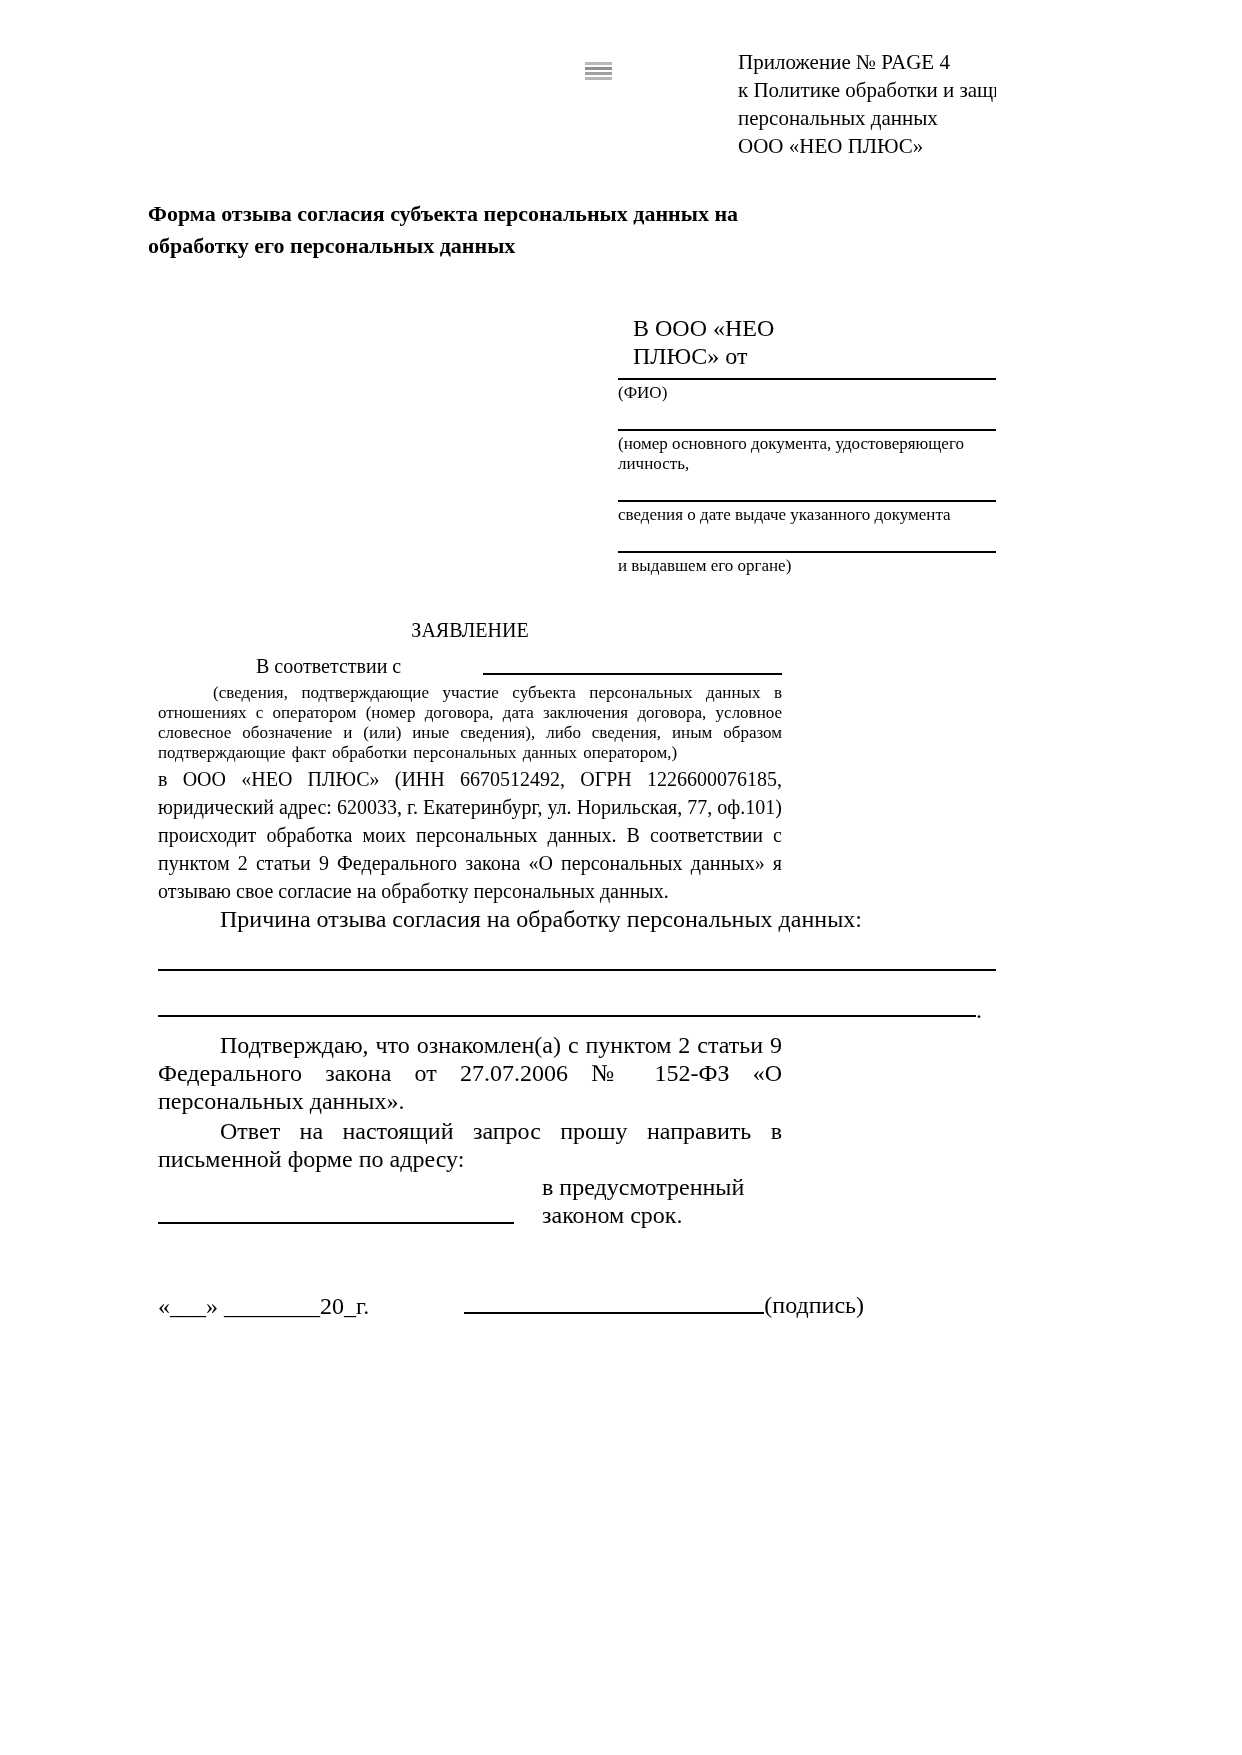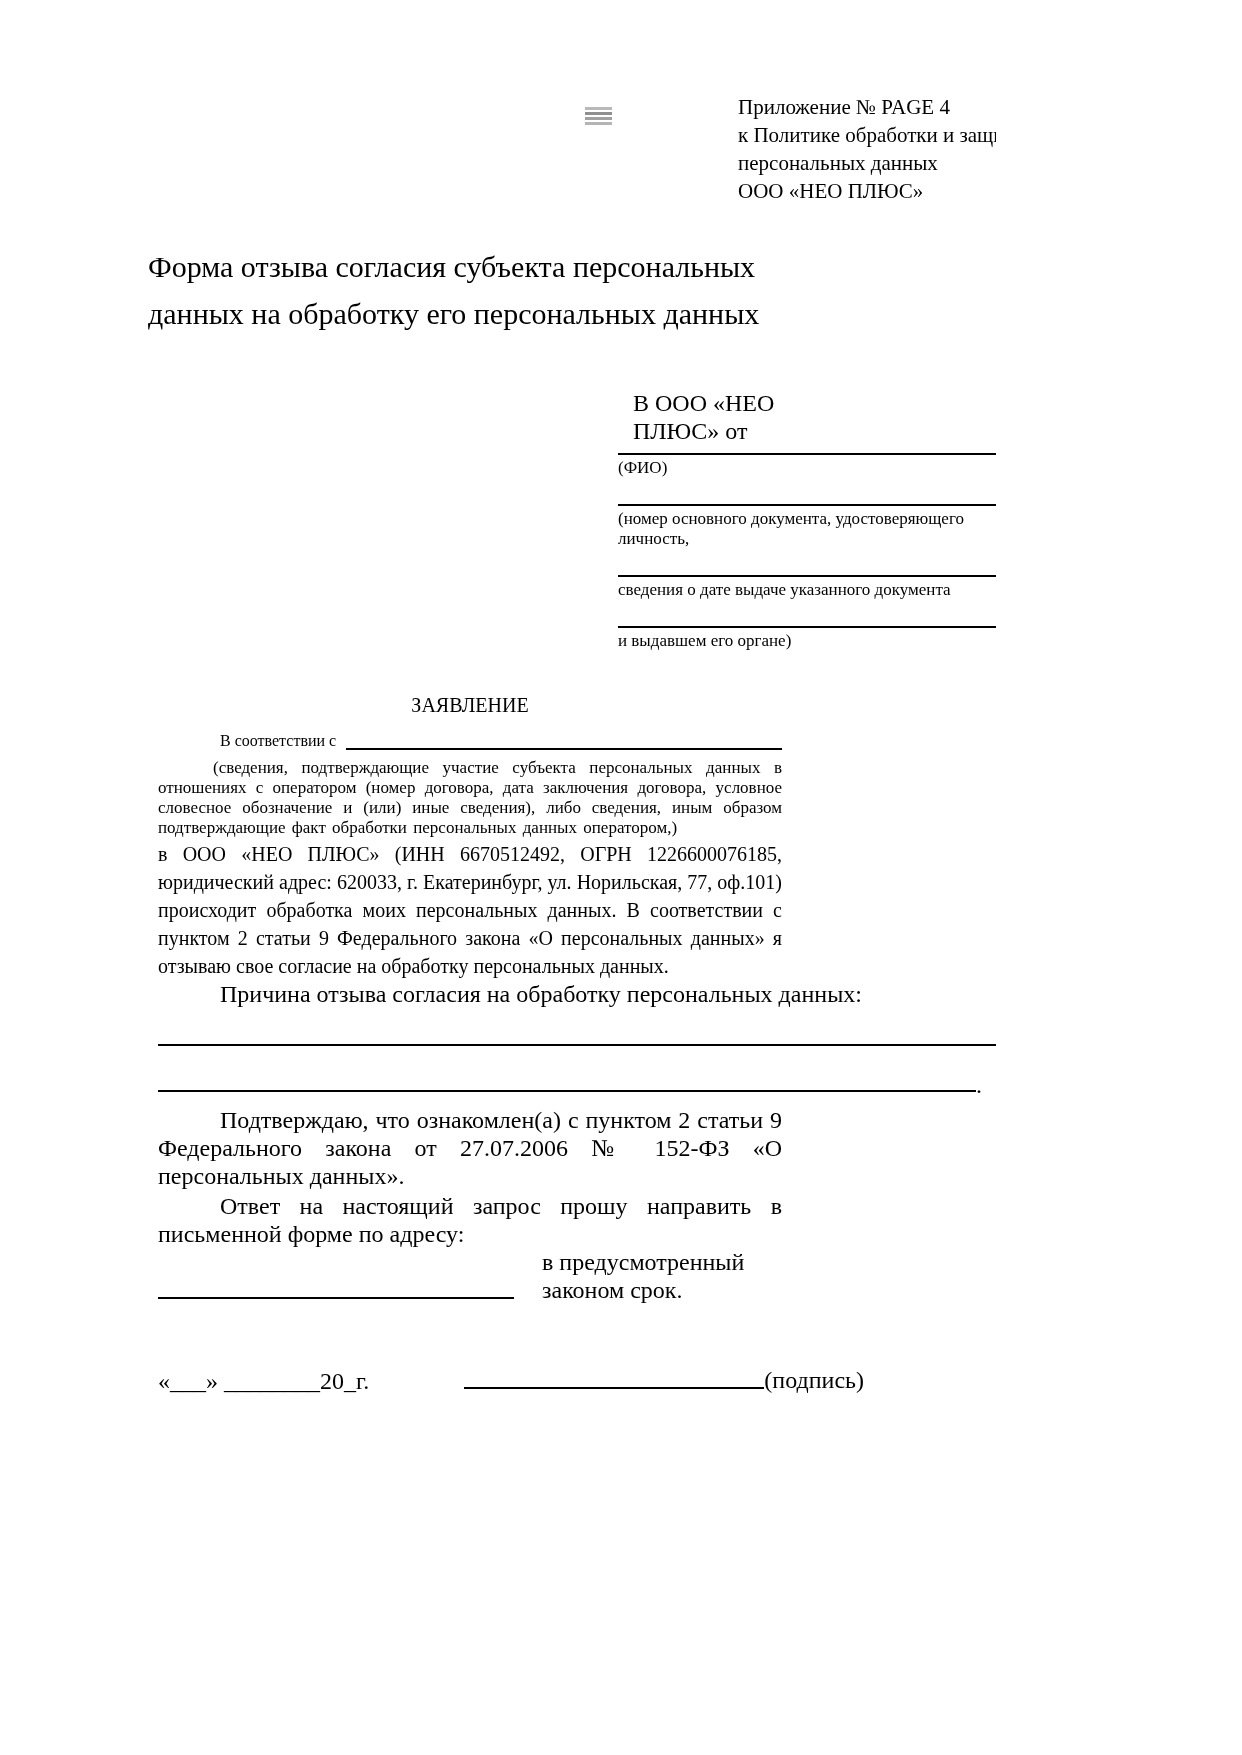--- a/index.html
+++ b/index.html
@@ -3,50 +3,50 @@
 <meta charset="utf-8">
 <style>
   html,body { margin:0; padding:0; background:#ffffff; }
   .page {
     position:relative;
     width:996px; height:1755px;
     background:#ffffff;
     color:#000;
     font-family:"Liberation Serif","DejaVu Serif",serif;
     box-sizing:border-box;
-    padding:93px 214px 0 158px;
+    padding:48px 214px 0 158px;
     overflow:hidden;
   }
 
   
   .header-row { position:relative; height:118px; margin-bottom:32px; }
   .embed-icon {
     position:absolute; left:427px; top:14px;
     width:27px; height:24px;
     background:
       linear-gradient(to bottom,
         #b9b9b9 0 3px, transparent 3px 5px,
         #8f8f8f 5px 8px, transparent 8px 10px,
         #a0a0a0 10px 13px, transparent 13px 15px,
         #b5b5b5 15px 18px, transparent 18px 24px);
   }
   .appendix { position:absolute; left:580px; top:0; font-size:21px; line-height:28px; white-space:nowrap; }
 
-  .doc-title { font-weight:normal; font-size:30px; line-height:47px; margin:0 0 0 -10px; max-width:890px; }
+  .doc-title { font-weight:bold; font-size:22px; line-height:32px; margin:0 0 0 -10px; max-width:890px; }
 
   .to-line { margin:52px 0 0 475px; font-size:24px; line-height:28px; }
 
   .fields { margin:8px 0 0 460px; width:404px; }
   .ffield { margin-bottom:26px; }
   .fline { height:0; border-top:2px solid #000; }
   .fcap { text-align:left; font-size:17px; line-height:20px; padding-top:3px; }
 
   .stmt-heading { text-align:center; font-size:20px; line-height:26px; margin-top:41px; }
 
-  .intro-row { display:flex; margin-top:9px; font-size:16px; line-height:28px; }
+  .intro-row { display:flex; margin-top:9px; font-size:20px; line-height:28px;gap:36px; }
   .indent-sp { flex:0 0 62px; }
   .fill-line { flex:1 1 auto; height:0; border-bottom:2px solid #000; align-self:flex-end; margin-bottom:5px; }
 
   .footnote { font-size:17px; line-height:20px; text-align:justify; text-indent:55px; margin-top:3px; word-spacing:2px; }
 
   .body-par { font-size:20px; line-height:28px; text-align:justify; margin-top:2px; }
 
   .reason-row { display:flex; font-size:24px; line-height:28px; }
   .reason-label { white-space:nowrap; }
 

